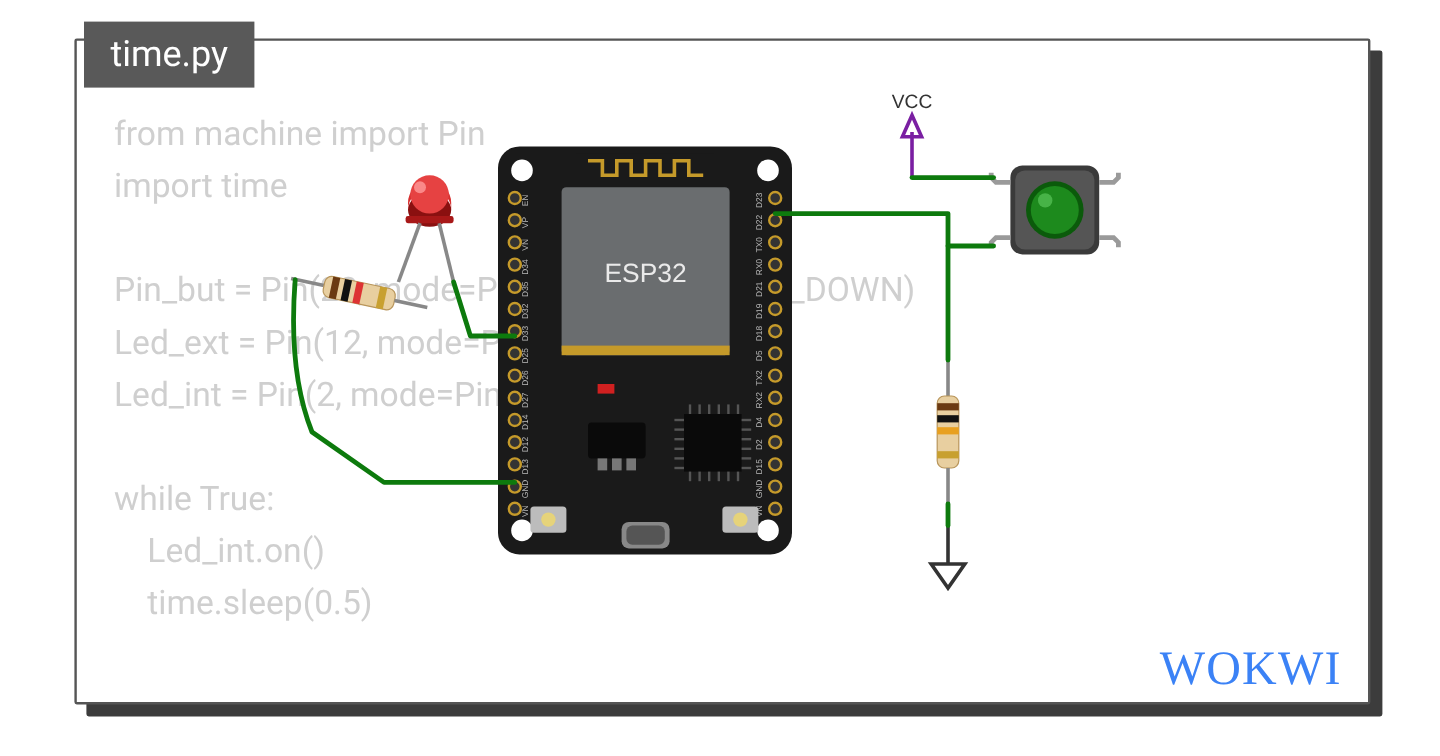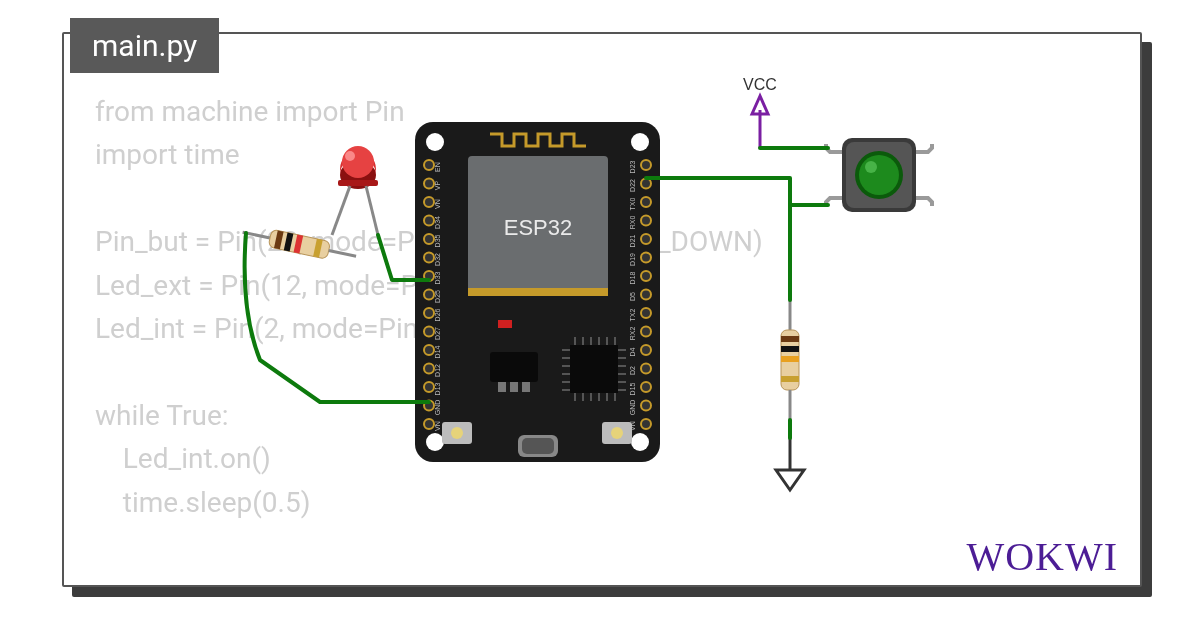--- a/index.html
+++ b/index.html
@@ -50,42 +50,42 @@
     color: #cfcfcf;
     font-weight: 400;
     white-space: pre;
     font-family: -apple-system, BlinkMacSystemFont, "Segoe UI", Roboto, sans-serif;
   }
   .logo {
     position: absolute;
     right: 82px;
     bottom: 50px;
     font-size: 40px;
-    color: #4c1d95;
+    color: #3b82f6;
     font-weight: 400;
     letter-spacing: 1px;
     font-family: "Comic Sans MS", cursive;
   }
   .schematic {
     position: absolute;
     left: 0;
     top: 0;
     width: 1200px;
     height: 630px;
     pointer-events: none;
   }
 </style>
 </head>
 <body>
 
 <div class="card-shadow"></div>
 <div class="card"></div>
 
 <div class="tab">
-  <span>main.py</span>
+  <span>time.py</span>
 </div>
 
 <pre class="code">from machine import Pin
 import time
 
 Pin_but = Pin(22, mode=Pin.IN, pull=Pin.PULL_DOWN)
 Led_ext = Pin(12, mode=Pin.OUT)
 Led_int = Pin(2, mode=Pin.OUT)
 
 while True:

